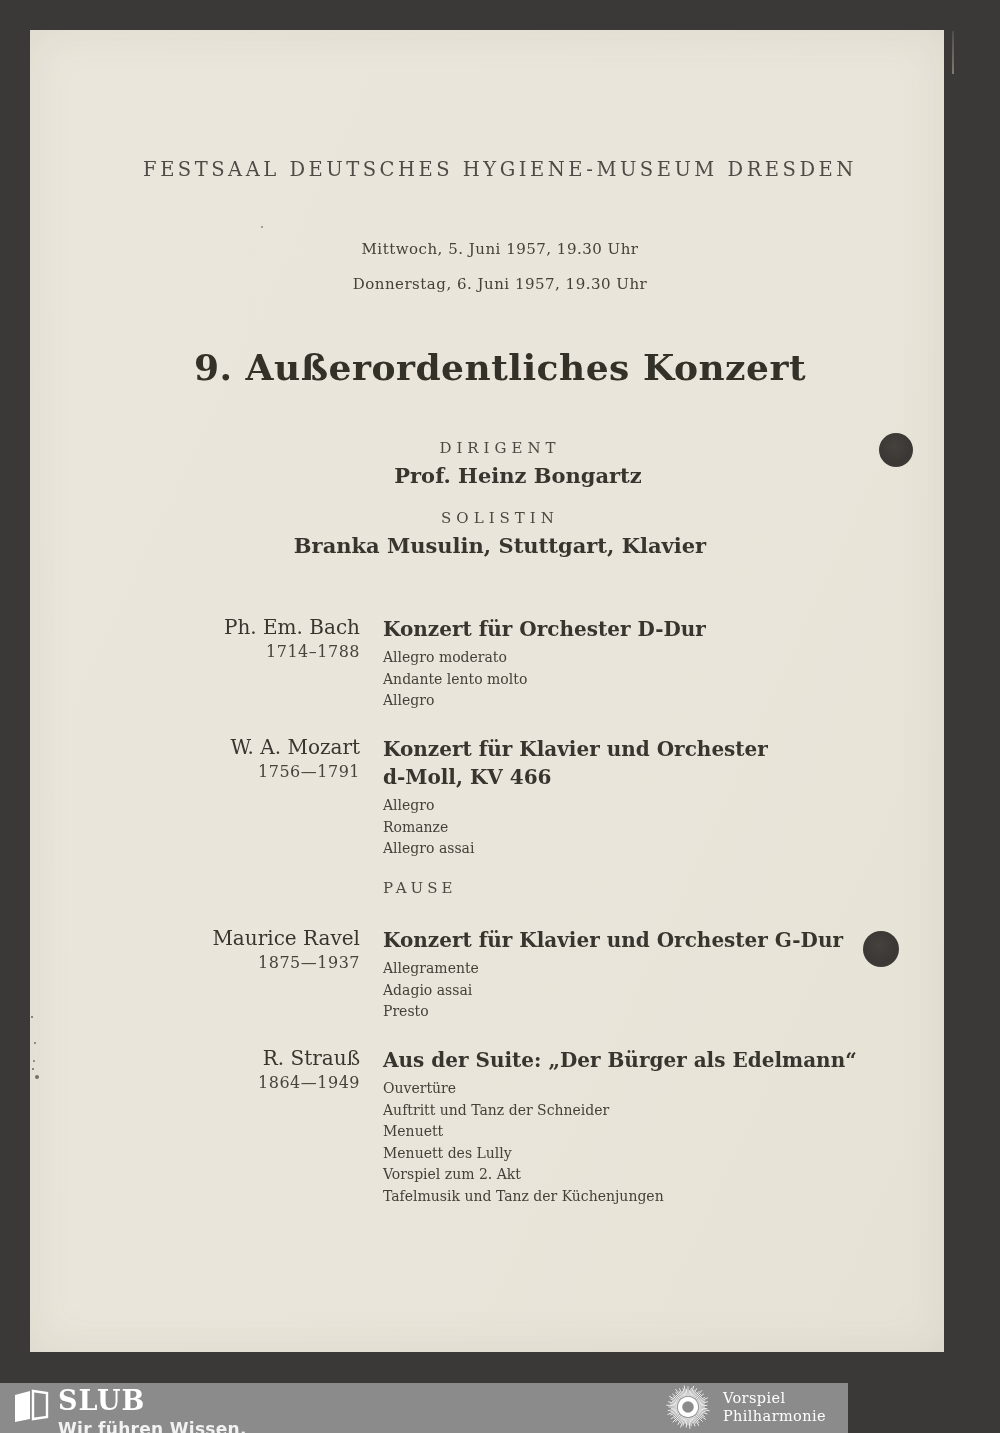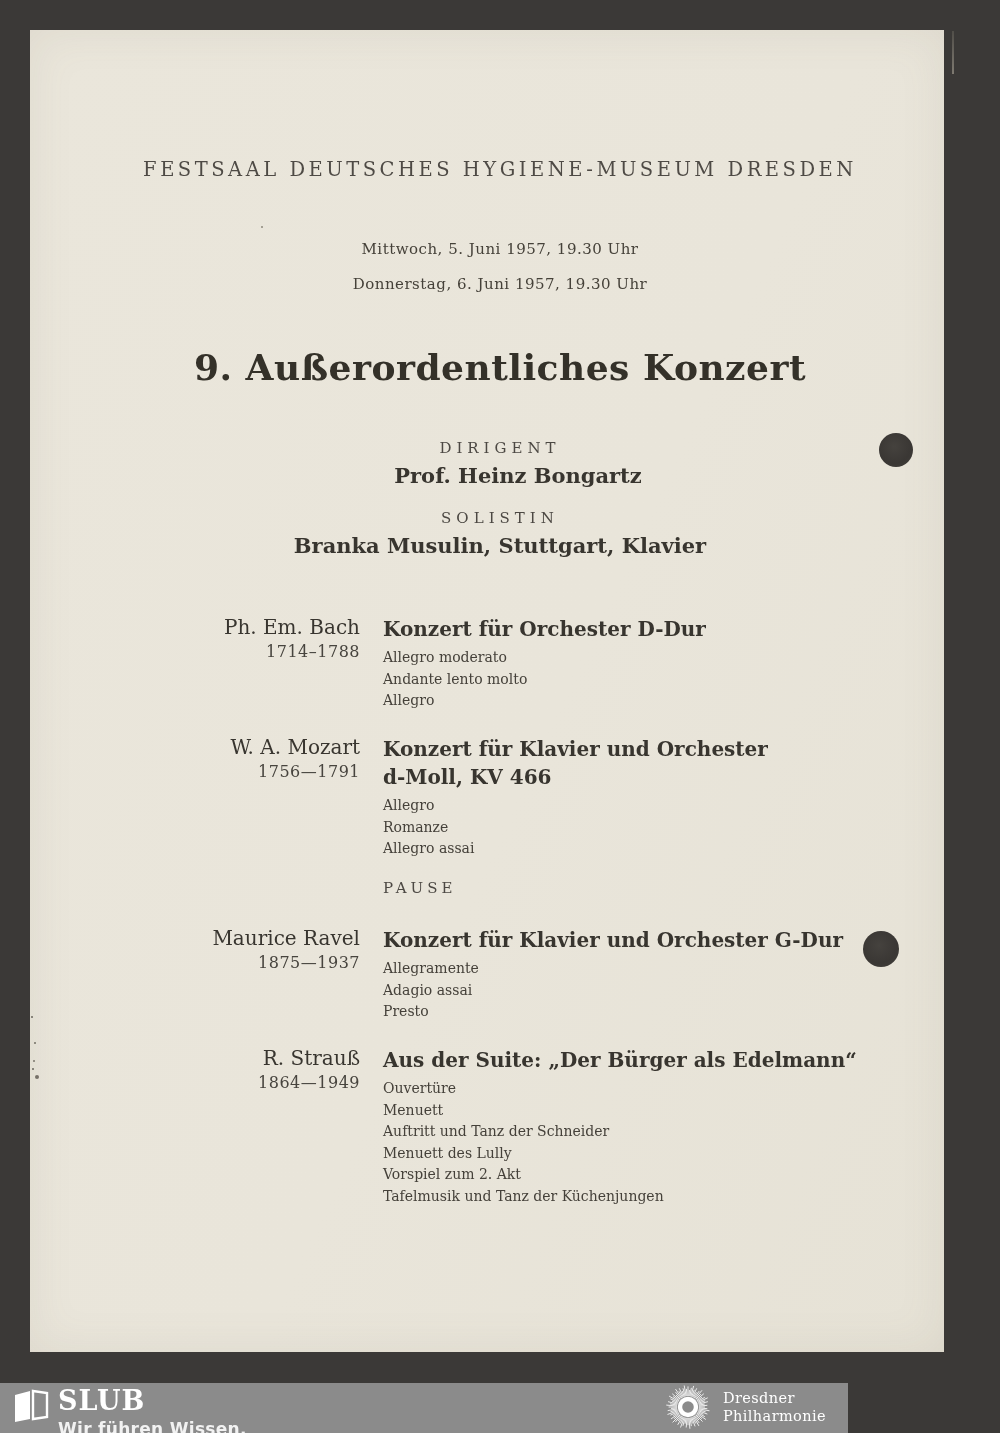--- a/index.html
+++ b/index.html
@@ -155,22 +155,22 @@
 
   <div class="entry" style="top:1016px;">
     <div class="col-composer">
       <div class="composer-name">R. Strauß</div>
       <div class="composer-dates">1864—1949</div>
     </div>
     <div class="col-works">
       <div class="work-title">Aus der Suite: „Der Bürger als Edelmann“</div>
       <div class="movements">
         <div class="movement">Ouvertüre</div>
+        <div class="movement">Auftritt und Tanz der Schneider</div>
         <div class="movement">Menuett</div>
-        <div class="movement">Auftritt und Tanz der Schneider</div>
         <div class="movement">Menuett des Lully</div>
         <div class="movement">Vorspiel zum 2. Akt</div>
         <div class="movement">Tafelmusik und Tanz der Küchenjungen</div>
       </div>
     </div>
   </div>
 
 </div>
 
 <div class="punch-hole hole-top"></div>
@@ -261,18 +261,18 @@
         <line x1="8.43" y1="-7.07" x2="15.78" y2="-13.24" stroke="#ffffff" stroke-width="0.85"></line>
         <line x1="9.01" y1="-6.31" x2="13.93" y2="-9.75" stroke="#ffffff" stroke-width="0.85"></line>
         <line x1="9.53" y1="-5.50" x2="16.80" y2="-9.70" stroke="#ffffff" stroke-width="0.85"></line>
         <line x1="9.97" y1="-4.65" x2="19.76" y2="-9.21" stroke="#ffffff" stroke-width="0.85"></line>
         <line x1="10.34" y1="-3.76" x2="17.10" y2="-6.22" stroke="#ffffff" stroke-width="0.85"></line>
         <line x1="10.63" y1="-2.85" x2="19.90" y2="-5.33" stroke="#ffffff" stroke-width="0.85"></line>
         <line x1="10.83" y1="-1.91" x2="16.74" y2="-2.95" stroke="#ffffff" stroke-width="0.85"></line>
         <line x1="10.96" y1="-0.96" x2="19.33" y2="-1.69" stroke="#ffffff" stroke-width="0.85"></line>
       </svg>
     <div class="phil-texts">
-      <div>Dresdner</div>
+      <div>Vorspiel</div>
       <div>Philharmonie</div>
     </div>
   </div>
 
 </div>
 
 </body></html>

